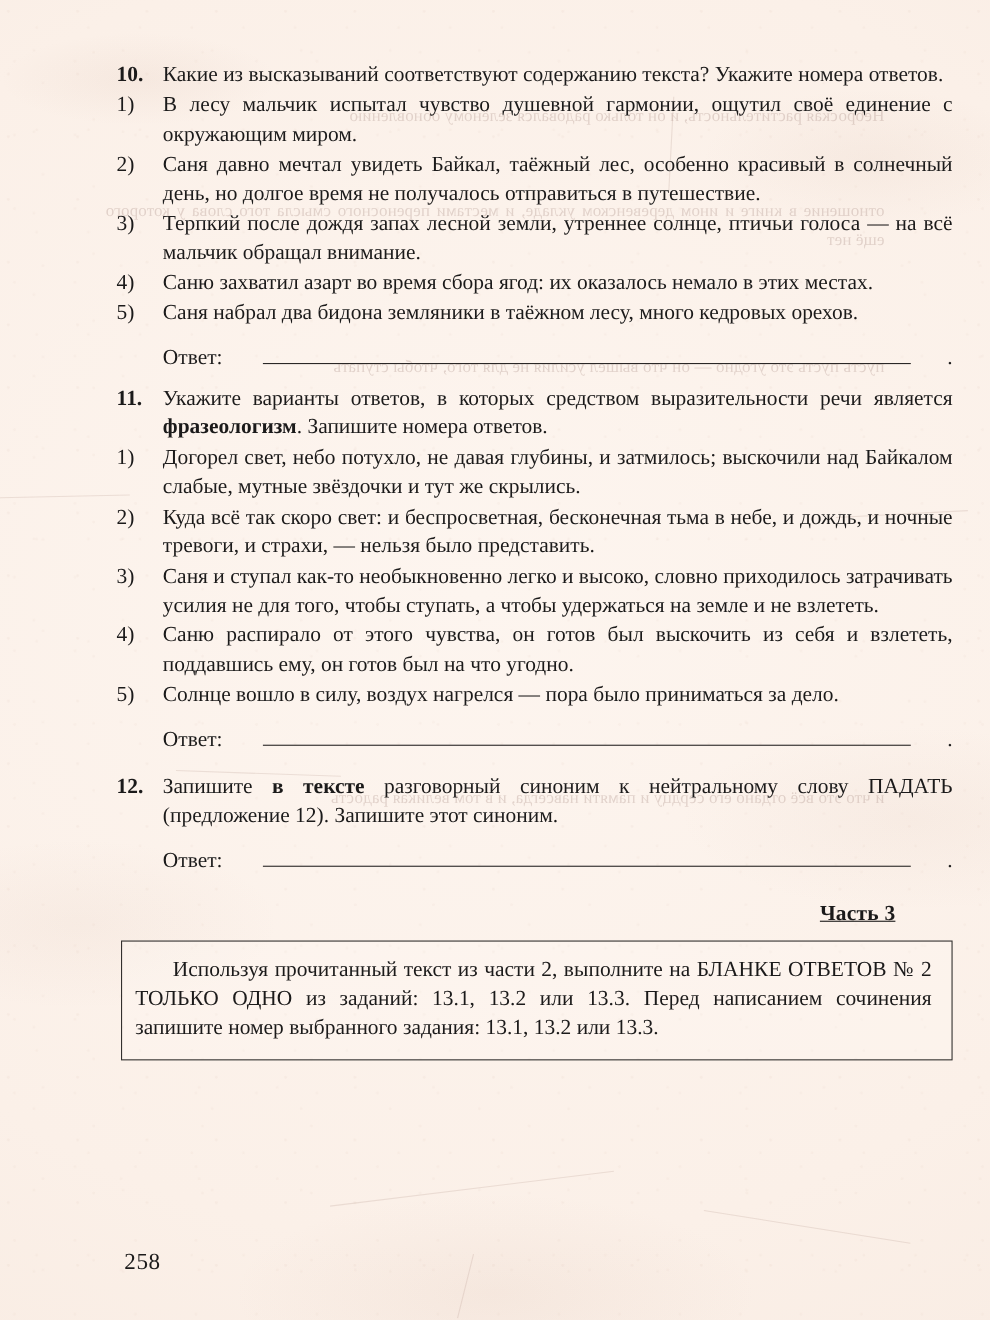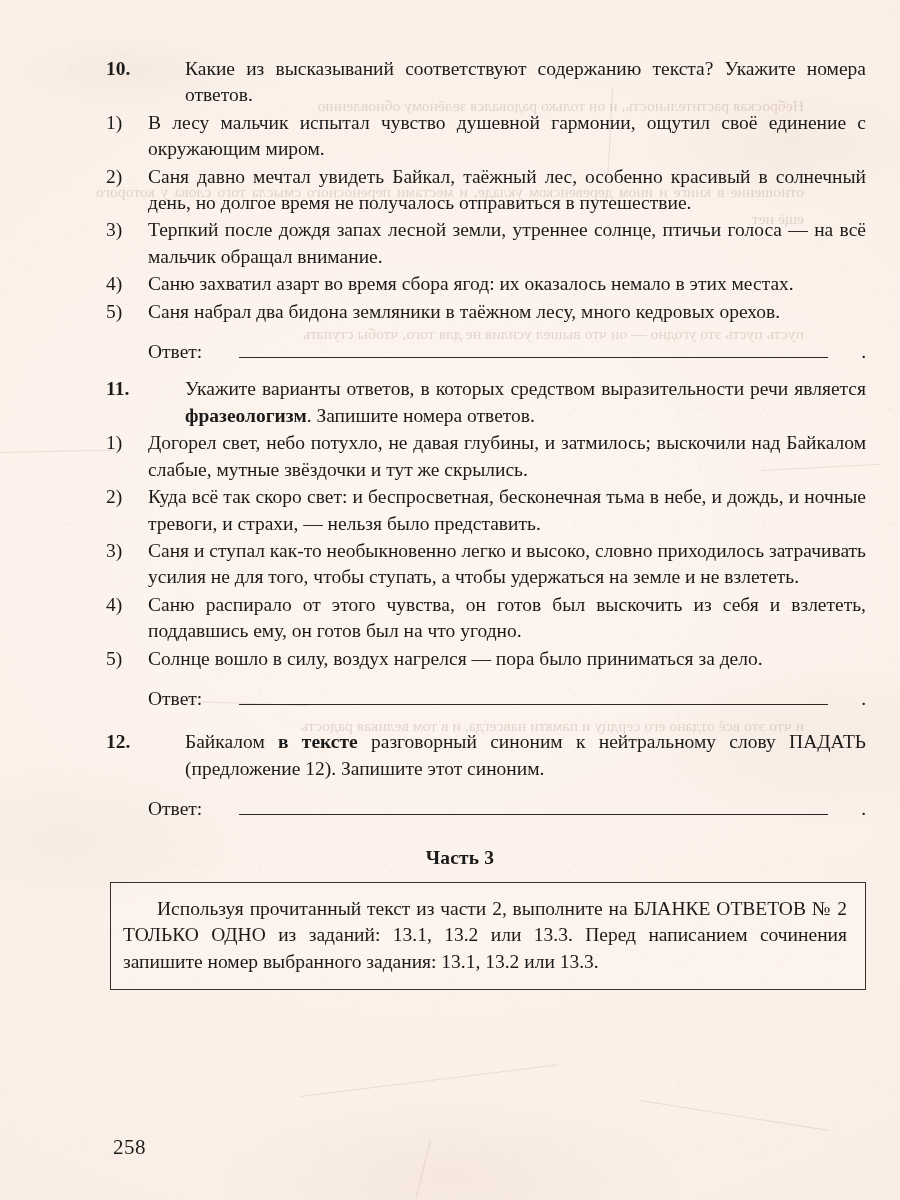--- a/index.html
+++ b/index.html
@@ -77,21 +77,20 @@
     left: 0; right: 0; top: 0;
     padding: 56px 34px 0 106px;
     box-sizing: border-box;
     z-index: 4;
   }
 
   .task {
     display: flex;
     align-items: flex-start;
     margin-top: 11px;
-    gap: 37px;
   }
   .task.first { margin-top: 0; }
   .task-num {
     flex: 0 0 42px;
     font-weight: bold;
     font-size: 19.5px;
     line-height: 26.4px;
     text-align: left;
     padding-right: 4px;
     box-sizing: border-box;
@@ -152,25 +151,26 @@
     padding: 13px 18px 14px 18px;
     font-size: 19.5px;
     line-height: 26.6px;
     text-align: justify;
     box-sizing: border-box;
     background: rgba(255,252,248,.26);
   }
   .note-box p { margin: 0; text-indent: 34px; }
 
   .part-title {
-    text-align: center;
+    text-align: right;
     font-weight: bold;
     font-size: 19.5px;
     margin: 24px 52px 0 0;
     letter-spacing: .2px;
+    text-decoration: underline;
   }
 
   .folio {
     position: absolute;
     left: 113px;
     bottom: 40px;
     font-size: 21px;
     letter-spacing: .5px;
     z-index: 5;
   }
@@ -259,21 +259,21 @@
     </div>
 
     <div class="answer-row">
       <span class="answer-label">Ответ:</span>
       <span class="answer-rule"></span>
       <span class="answer-dot">.</span>
     </div>
 
     <div class="task" style="margin-top:17px;">
       <div class="task-num">12.</div>
-      <div class="task-body"><span>Байкалом </span><b>в тексте</b><span> разговорный синоним к нейтральному слову ПАДАТЬ (предложение 12). Запишите этот синоним.</span></div>
+      <div class="task-body"><span>Запишите </span><b>в тексте</b><span> разговорный синоним к нейтральному слову ПАДАТЬ (предложение 12). Запишите этот синоним.</span></div>
     </div>
 
     <div class="answer-row">
       <span class="answer-label">Ответ:</span>
       <span class="answer-rule"></span>
       <span class="answer-dot">.</span>
     </div>
 
 
     <div class="part-title">Часть 3</div>

